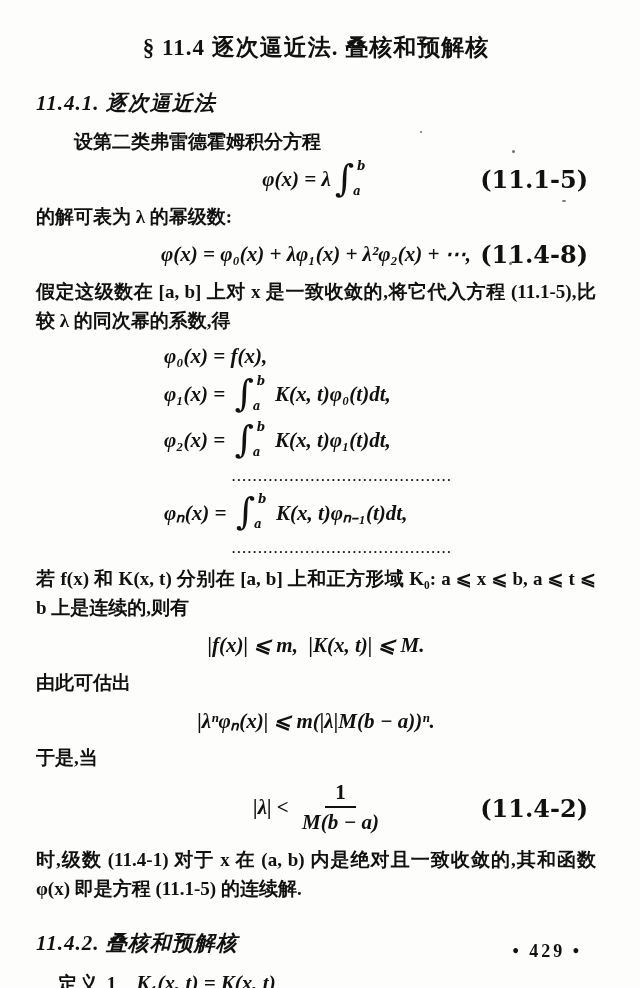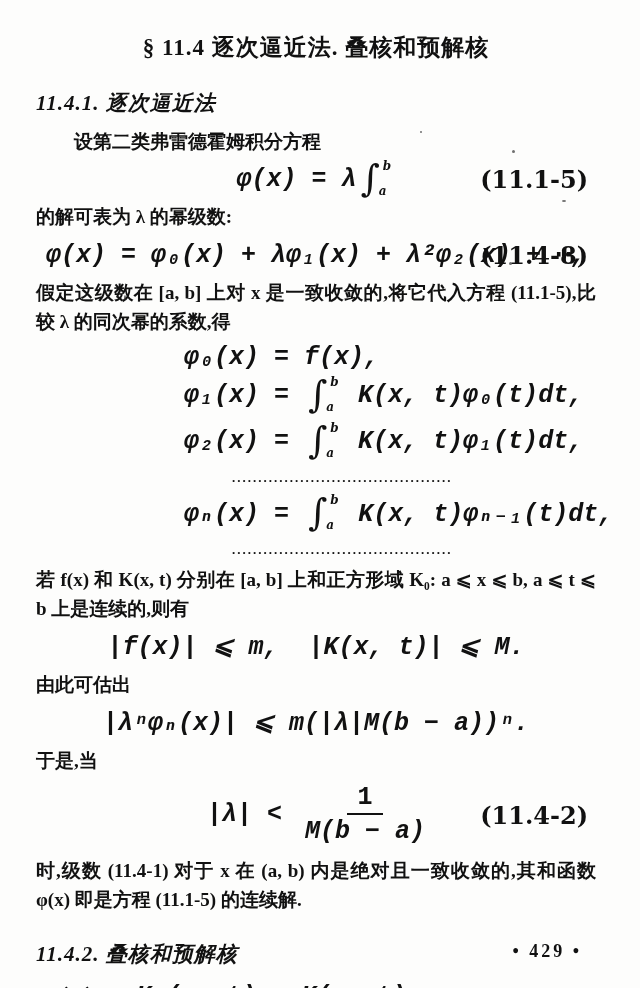--- a/index.html
+++ b/index.html
@@ -37,24 +37,24 @@
     font-size: 19px;
     line-height: 29px;
     font-weight: 600;
     text-align: justify;
   }
   .indent { text-indent: 38px; }
   .mt8  { margin-top: 8px; }
   .mt10 { margin-top: 10px; }
   
   .math {
-    font-family: Liberation Mono, monospace;
+    font-family: Liberation Serif, serif;
     font-style: italic;
     font-weight: 600;
-    font-size: 25px;
+    font-size: 21px;
     white-space: pre;
   }
   .eq-row {
     position: relative;
     display: flex;
     align-items: center;
     justify-content: center;
     min-height: 30px;
   }
   .eq-row.tall { min-height: 46px; }
@@ -105,21 +105,21 @@
   }
   .frac-num {
     padding: 0 10px 1px 10px;
     border-bottom: 2px solid #111;
     font-style: normal;
     font-weight: bold;
   }
   .frac-den { padding-top: 2px; text-align: center; }
   
   .phi-block { margin-left: 128px; margin-top: 6px; }
-  .phi-block .eq-row { justify-content: flex-start; margin-left: 20px; }
+  .phi-block .eq-row { justify-content: flex-start; }
   .dots-row {
     font-size: 13px;
     letter-spacing: 2px;
     line-height: 14px;
     margin: 7px 0 5px 68px;
     font-weight: bold;
     white-space: nowrap;
     overflow: hidden;
     max-width: 230px;
   }

